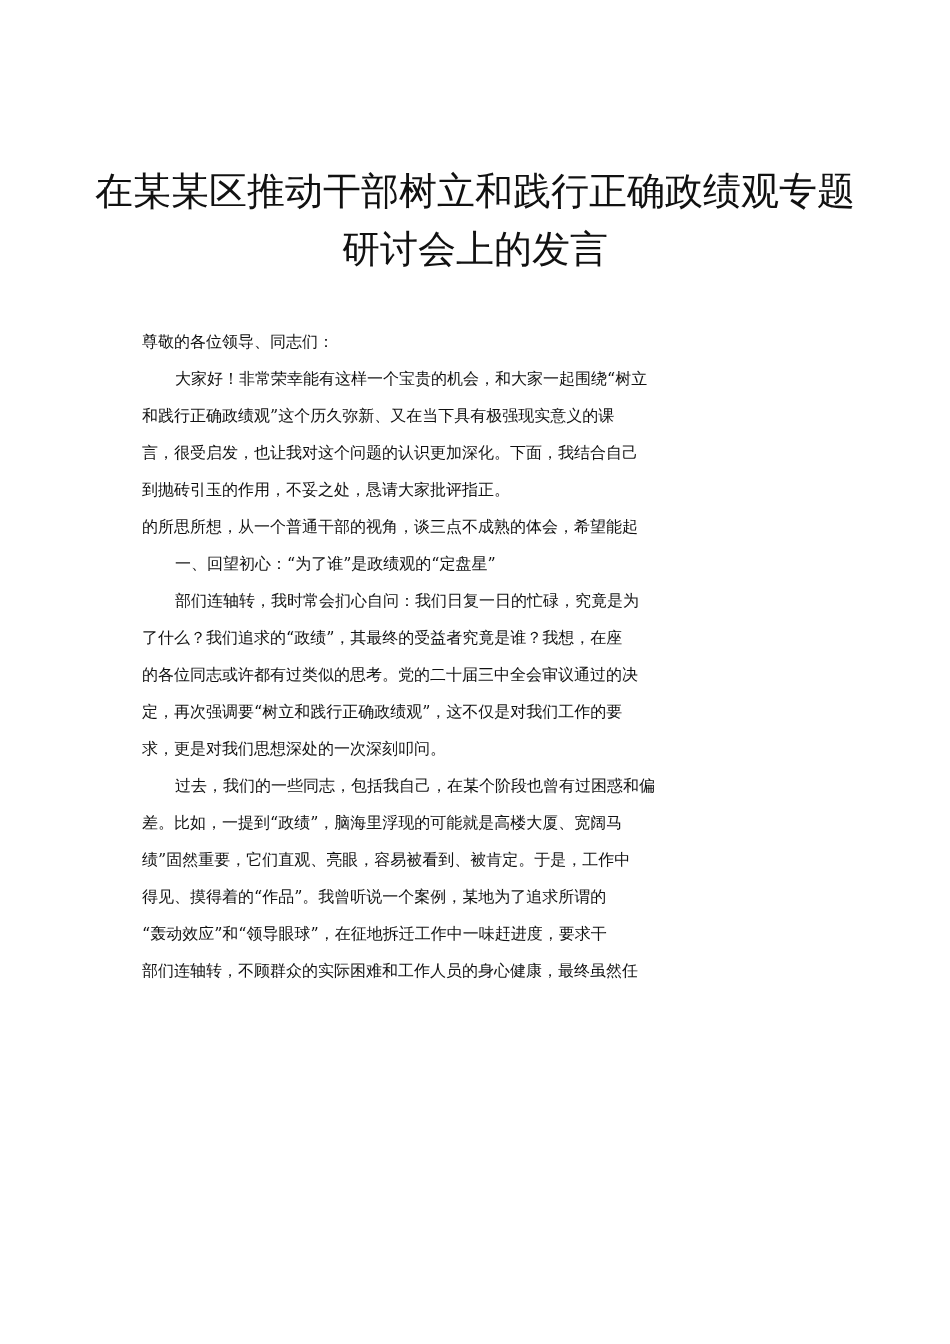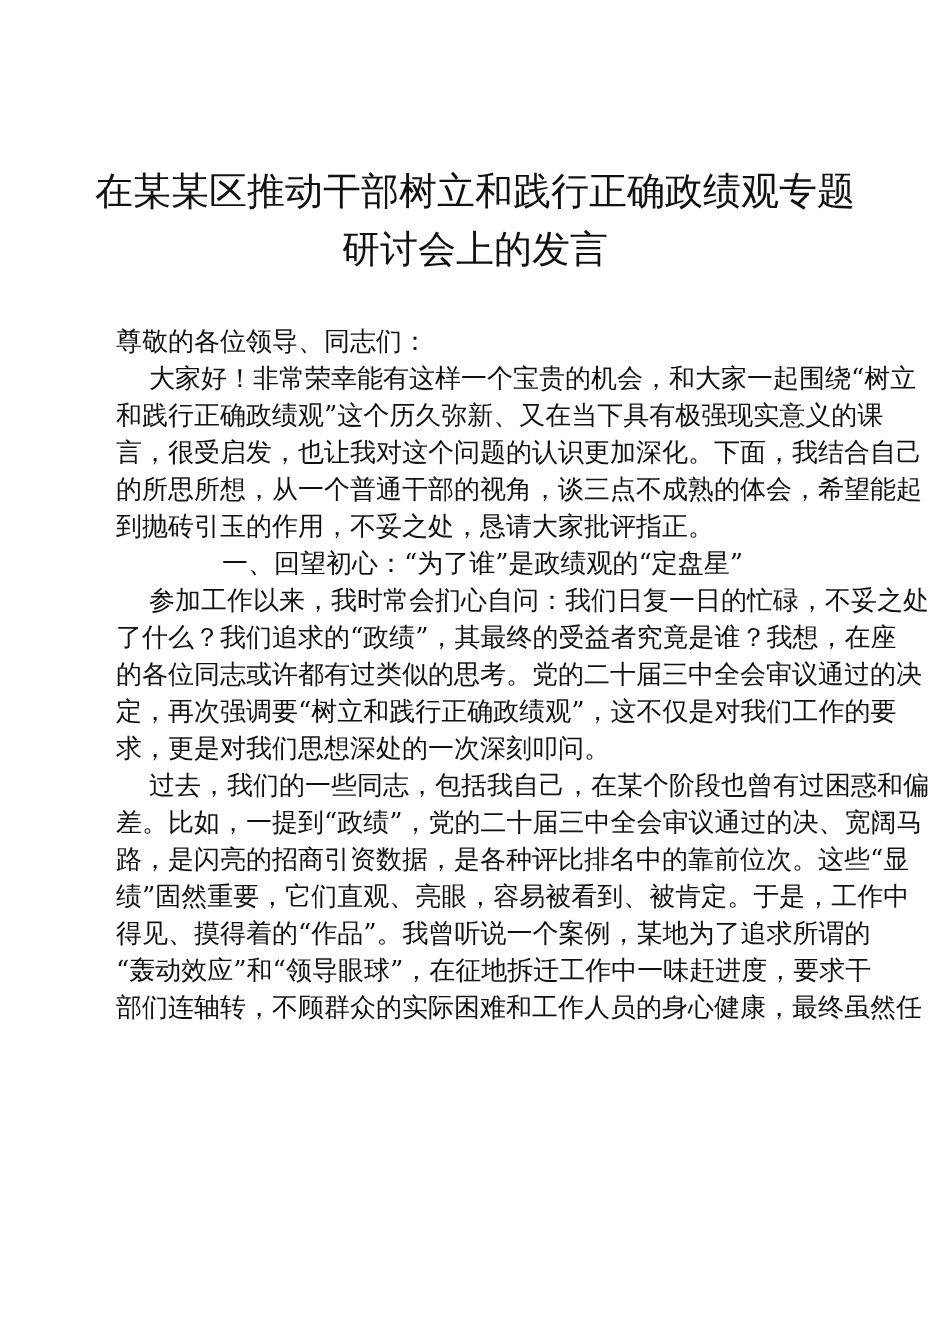--- a/index.html
+++ b/index.html
@@ -1,44 +1,43 @@
 <!DOCTYPE html>
 <html><head>
 <meta charset="utf-8">
 <style>
   html, body { margin: 0; padding: 0; background: #ffffff; }
   body { width: 950px; height: 1344px; position: relative; overflow: hidden; font-family: "DejaVu Serif", "Liberation Serif", serif; color: #111; }
   .title { position: absolute; left: 0; width: 950px; text-align: center; font-size: 38px; line-height: 58px; letter-spacing: 0px; }
   .title.l1 { top: 162px; }
   .title.l2 { top: 220px; }
-  .body { position: absolute; left: 116px; top: 323px; width: 700px; font-size: 26px; line-height: 37px; }
+  .body { position: absolute; left: 142px; top: 323px; width: 700px; font-size: 16px; line-height: 37px; }
   .line { white-space: nowrap; height: 37px; }
-  .indent { padding-left: 33px; text-align: center; }
+  .indent { padding-left: 33px; }
 </style>
 </head>
 <body>
 
 <div>
   <div class="title l1">在某某区推动干部树立和践行正确政绩观专题</div>
   <div class="title l2">研讨会上的发言</div>
 
   <div class="body">
     <div class="line">尊敬的各位领导、同志们：</div>
     <div class="line indent">大家好！非常荣幸能有这样一个宝贵的机会，和大家一起围绕“树立</div>
     <div class="line">和践行正确政绩观”这个历久弥新、又在当下具有极强现实意义的课</div>
     <div class="line">言，很受启发，也让我对这个问题的认识更加深化。下面，我结合自己</div>
+    <div class="line">到抛砖引玉的作用，不妥之处，恳请大家批评指正。</div>
     <div class="line">的所思所想，从一个普通干部的视角，谈三点不成熟的体会，希望能起</div>
-    <div class="line">到抛砖引玉的作用，不妥之处，恳请大家批评指正。</div>
     <div class="line indent">一、回望初心：“为了谁”是政绩观的“定盘星”</div>
-    <div class="line indent">参加工作以来，我时常会扪心自问：我们日复一日的忙碌，不妥之处</div>
+    <div class="line indent">部们连轴转，我时常会扪心自问：我们日复一日的忙碌，究竟是为</div>
     <div class="line">了什么？我们追求的“政绩”，其最终的受益者究竟是谁？我想，在座</div>
     <div class="line">的各位同志或许都有过类似的思考。党的二十届三中全会审议通过的决</div>
     <div class="line">定，再次强调要“树立和践行正确政绩观”，这不仅是对我们工作的要</div>
     <div class="line">求，更是对我们思想深处的一次深刻叩问。</div>
     <div class="line indent">过去，我们的一些同志，包括我自己，在某个阶段也曾有过困惑和偏</div>
-    <div class="line">差。比如，一提到“政绩”，党的二十届三中全会审议通过的决、宽阔马</div>
-    <div class="line">路，是闪亮的招商引资数据，是各种评比排名中的靠前位次。这些“显</div>
+    <div class="line">差。比如，一提到“政绩”，脑海里浮现的可能就是高楼大厦、宽阔马</div>
     <div class="line">绩”固然重要，它们直观、亮眼，容易被看到、被肯定。于是，工作中</div>
     <div class="line">得见、摸得着的“作品”。我曾听说一个案例，某地为了追求所谓的</div>
     <div class="line">“轰动效应”和“领导眼球”，在征地拆迁工作中一味赶进度，要求干</div>
     <div class="line">部们连轴转，不顾群众的实际困难和工作人员的身心健康，最终虽然任</div>
   </div>
 </div>
 
 </body></html>

